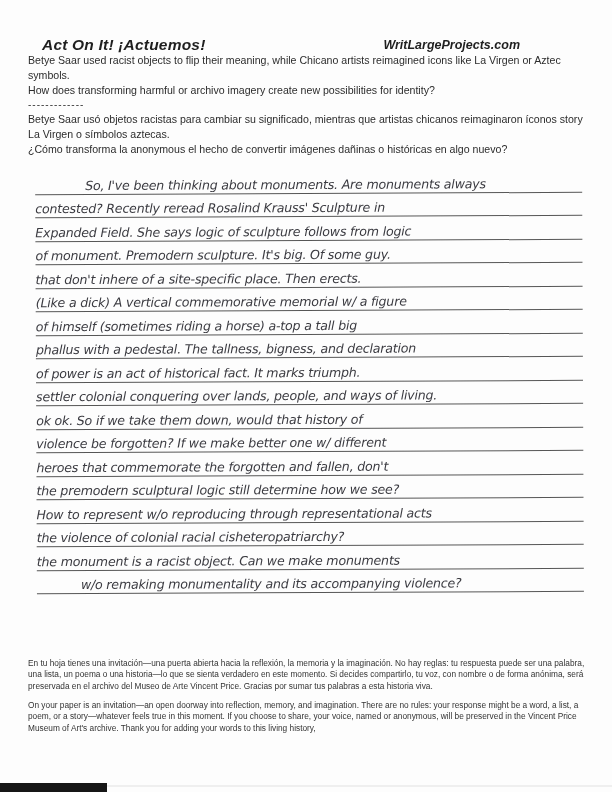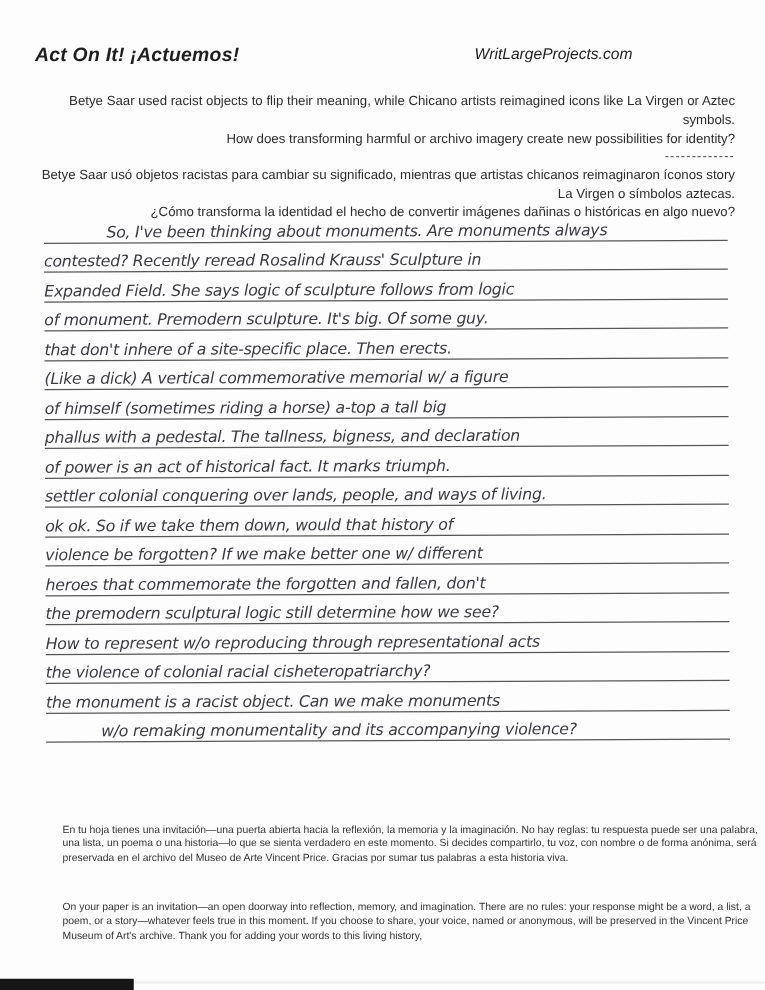--- a/index.html
+++ b/index.html
@@ -11,45 +11,44 @@
     width: 612px; height: 792px;
     margin: 0 auto;
     background: #fdfdfd;
     overflow: hidden;
     color: #262626;
   }
 
   
   .header {
     position: absolute;
-    top: 36px; left: 28px; width: 478px;
+    top: 36px; left: 42px; width: 478px;
     display: flex;
     justify-content: space-between;
-    align-items: flex-start;
+    align-items: center;
   }
   .title-left {
     font-family: "Liberation Sans", sans-serif;
     font-weight: bold; font-style: italic;
     font-size: 15.5px; letter-spacing: .2px;
     color: #1f1f1f;
   }
   .title-right {
     font-family: "Liberation Sans", sans-serif;
-    font-weight: normal; font-style: italic;
+    font-weight: bold; font-style: italic;
     font-size: 12.5px;
     color: #1f1f1f;
   }
 
   
   .prompt {
     position: absolute;
-    top: 74px; left: 28px; width: 560px;
+    top: 53px; left: 28px; width: 560px;
     font-size: 10.6px; line-height: 1.42;
     color: #2c2c2c;
-    text-align: right;
   }
   .prompt p { margin: 0; }
   .prompt .divider { letter-spacing: 1px; color: #3a3a3a; font-size: 10px; }
 
   
   .handwriting {
     position: absolute;
     top: 170px; left: 36px; width: 547px;
     transform: rotate(-0.25deg);
   }
@@ -68,24 +67,23 @@
   }
   .hw-line.indent-first { padding-left: 50px; }
   .hw-line.indent-last  { padding-left: 44px; }
 
   
   .footer-es, .footer-en {
     position: absolute;
     left: 28px; width: 558px;
     font-size: 8.3px; line-height: 1.38;
     color: #333333;
-    margin-left: 22px;
   }
   .footer-es { top: 658px; }
-  .footer-en { top: 720px; }
+  .footer-en { top: 700px; }
 
   
   .scan-streak {
     position: absolute;
     left: 0; top: 785px; width: 612px; height: 2px;
     background: #efefef;
   }
   .scan-bar {
     position: absolute;
     left: 0; bottom: 0; width: 107px; height: 9px;
@@ -100,21 +98,21 @@
   <div class="header">
     <span class="title-left">Act On It! ¡Actuemos!</span>
     <span class="title-right">WritLargeProjects.com</span>
   </div>
 
   <div class="prompt">
     <p>Betye Saar used racist objects to flip their meaning, while Chicano artists reimagined icons like La Virgen or Aztec symbols.</p>
     <p>How does transforming harmful or archivo imagery create new possibilities for identity?</p>
     <p class="divider">-------------</p>
     <p>Betye Saar usó objetos racistas para cambiar su significado, mientras que artistas chicanos reimaginaron íconos story La Virgen o símbolos aztecas.</p>
-    <p>¿Cómo transforma la identidad el hecho de convertir imágenes dañinas o históricas en algo nuevo?</p>
+    <p>¿Cómo transforma la anonymous el hecho de convertir imágenes dañinas o históricas en algo nuevo?</p>
   </div>
 
   <div class="handwriting">
     <div class="hw-line indent-first">So, I've been thinking about monuments. Are monuments always</div>
     <div class="hw-line">contested? Recently reread Rosalind Krauss' Sculpture in</div>
     <div class="hw-line">Expanded Field. She says logic of sculpture follows from logic</div>
     <div class="hw-line">of monument. Premodern sculpture. It's big. Of some guy.</div>
     <div class="hw-line">that don't inhere of a site-specific place. Then erects.</div>
     <div class="hw-line">(Like a dick) A vertical commemorative memorial w/ a figure</div>
     <div class="hw-line">of himself (sometimes riding a horse) a-top a tall big</div>

